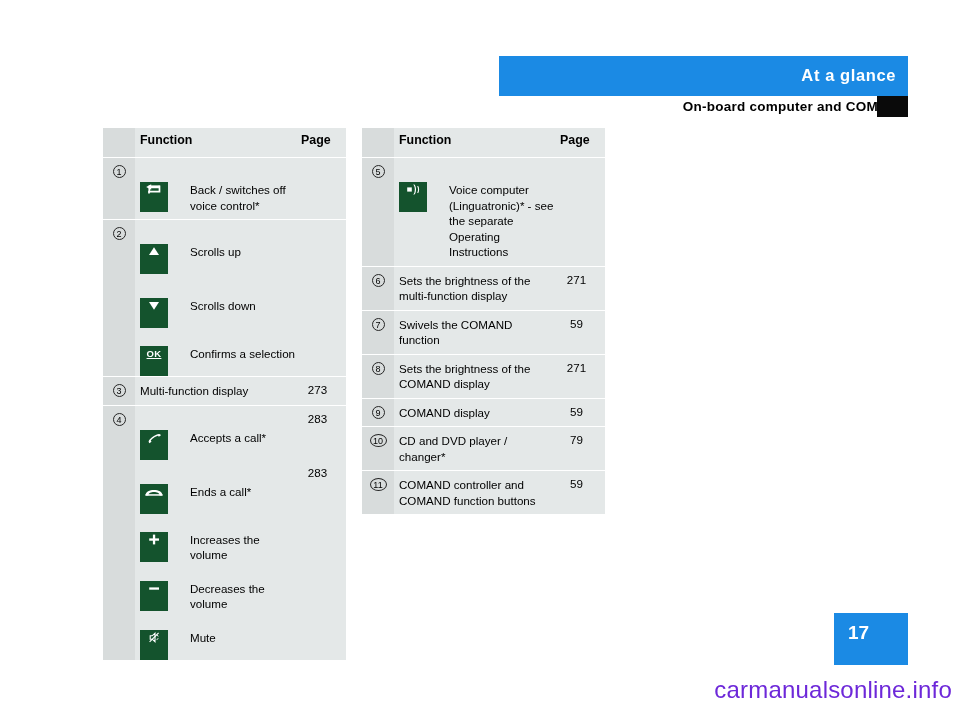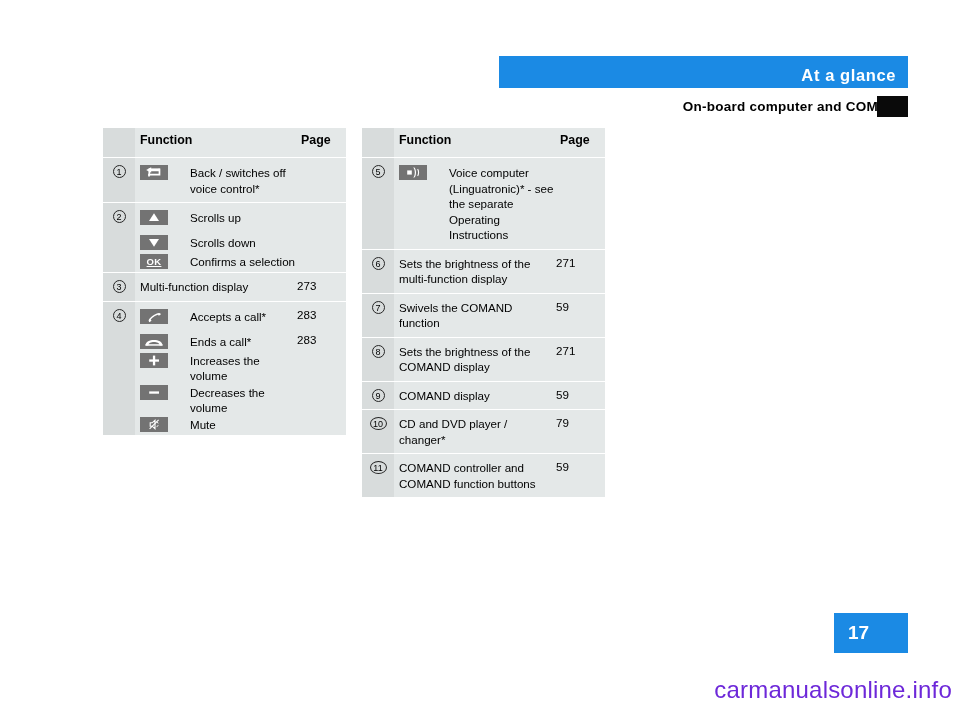--- a/index.html
+++ b/index.html
@@ -14,21 +14,21 @@
     position: relative;
     overflow: hidden;
   }
 
   
   .header-bar {
     position: absolute;
     left: 499px;
     top: 56px;
     width: 409px;
-    height: 32px;
+    height: 40px;
     background: #1b8ae4;
   }
   .header-bar-title {
     position: absolute;
     right: 12px;
     top: 10px;
     color: #ffffff;
     font-size: 16.5px;
     font-weight: bold;
     letter-spacing: 0.6px;
@@ -106,21 +106,21 @@
 
   td.t-num {
     text-align: center;
     padding-top: 7px;
   }
   td.t-fn {
     padding-left: 5px;
     line-height: 15.5px;
   }
   td.t-page {
-    text-align: left;
+    text-align: center;
     padding-right: 8px;
     padding-top: 6px;
   }
 
   
   .circ {
     display: inline-block;
     border: 1px solid #262626;
     border-radius: 50%;
     font-size: 9px;
@@ -132,40 +132,41 @@
     background: transparent;
     padding: 0 1px;
   }
   .circ.wide { min-width: 17px; padding: 0 2px; }
 
   
   .fn-row {
     display: flex;
     align-items: flex-start;
     min-height: 19px;
+    margin-top: 17px;
   }
   .fn-icon-slot {
     flex: 0 0 50px;
     display: flex;
     align-items: flex-start;
     padding-top: 1px;
   }
   .fn-text {
     flex: 1 1 auto;
     line-height: 15.5px;
     padding-top: 1px;
   }
   .fn-text-plain { line-height: 15.5px; }
 
   
   .icon-box {
     display: inline-block;
     width: 28px;
-    height: 15px;
-    background: #737373;
+    height: 30px;
+    background: #14532d;
     position: relative;
     vertical-align: middle;
     text-decoration: underline;
   }
   .icon-box svg { display: block; }
 
   .icon-ok {
     color: #ffffff;
     font-size: 9.5px;
     font-weight: bold;
@@ -174,21 +175,21 @@
     line-height: 15px;
     letter-spacing: 0.3px;
   }
 
   
   .page-badge {
     position: absolute;
     left: 834px;
     top: 613px;
     width: 74px;
-    height: 40px;
+    height: 52px;
     background: #1b8ae4;
     text-align: center;
   }
   .page-badge-num {
     position: absolute;
     left: 14px;
     top: 9px;
     color: #ffffff;
     font-size: 19px;
     font-weight: bold;

